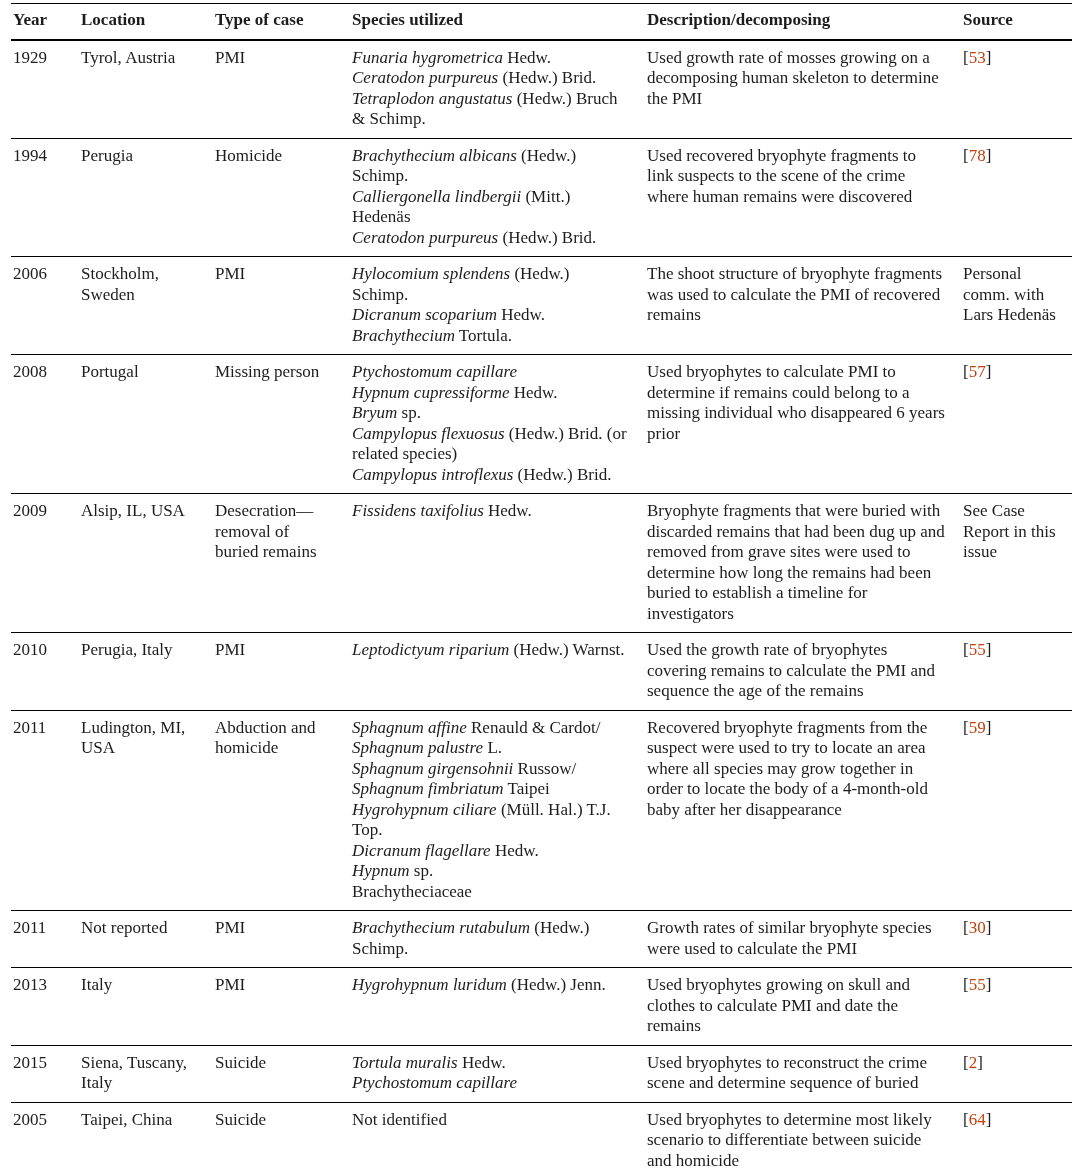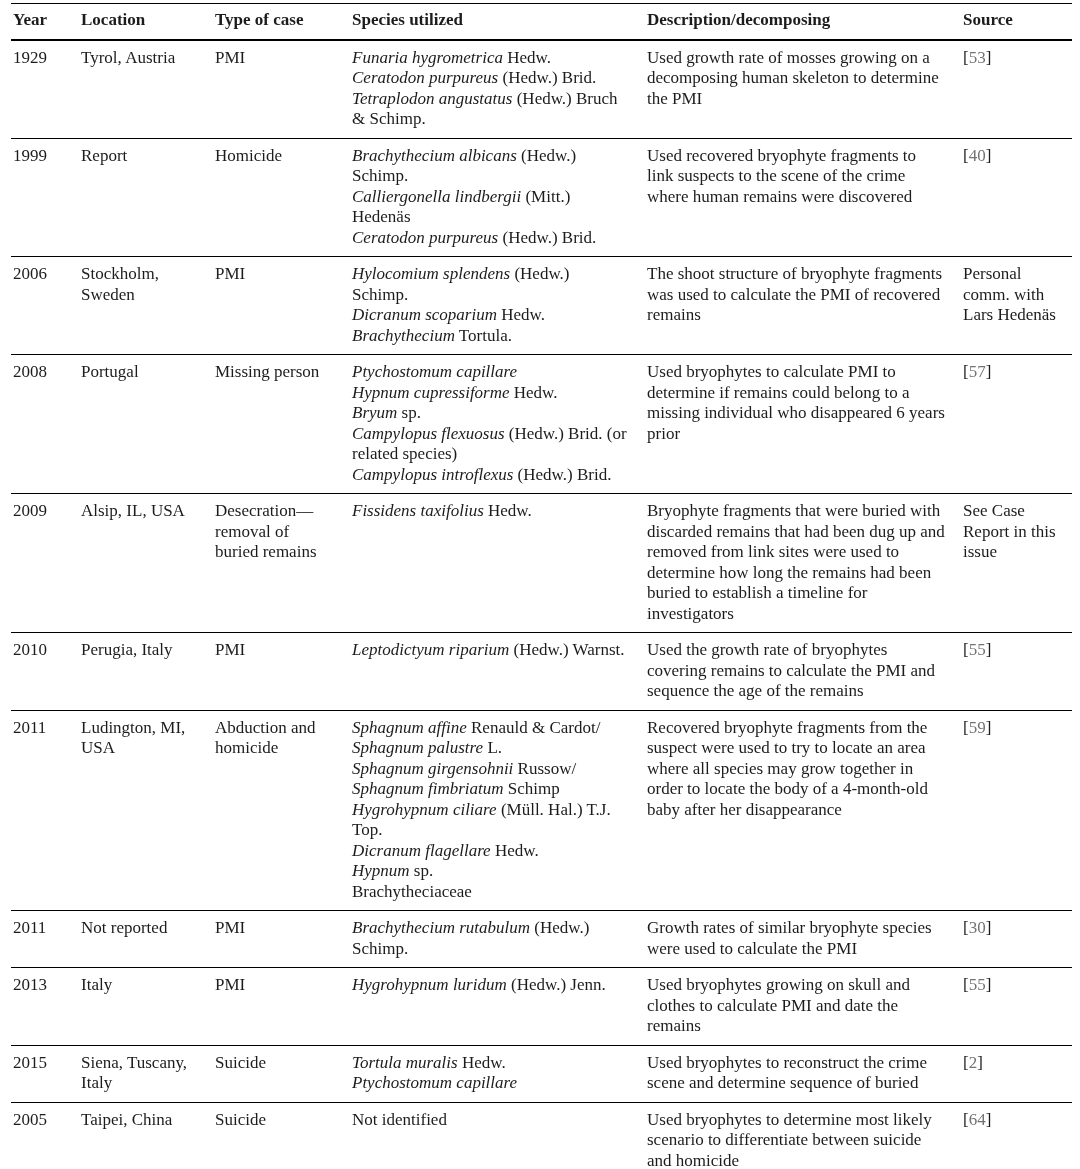--- a/index.html
+++ b/index.html
@@ -33,21 +33,21 @@
     font-size: 17px;
   }
   table.cases tbody td {
     vertical-align: top;
     padding: 7px 16px 8px 2px;
     border-bottom: 1px solid #000;
   }
   table.cases th.c-source, table.cases td.c-source { padding-right: 8px; }
   .it { font-style: italic; }
   .ref {
-    color: #737373;
+    color: #c2410c;
   }
   .blk { display: block; font-family: Liberation Serif, serif; }
 </style>
 </head>
 <body>
 
 <table class="cases">
   <colgroup>
     <col style="width:68px">
     <col style="width:134px">
@@ -75,31 +75,31 @@
           <div class="blk"><span class="it">Funaria hygrometrica</span><span> Hedw.</span></div>
           <div class="blk"><span class="it">Ceratodon purpureus</span><span> (Hedw.) Brid.</span></div>
           <div class="blk"><span class="it">Tetraplodon angustatus</span><span> (Hedw.) Bruch &amp; Schimp.</span></div>
         </td>
         <td class="c-description">Used growth rate of mosses growing on a decomposing human skeleton to determine the PMI</td>
         <td class="c-source">
           <div class="blk"><span>[</span><span class="ref">53</span><span>]</span></div>
         </td>
       </tr>
       <tr>
-        <td class="c-year">1999</td>
-        <td class="c-location">Report</td>
+        <td class="c-year">1994</td>
+        <td class="c-location">Perugia</td>
         <td class="c-type">Homicide</td>
         <td class="c-species">
           <div class="blk"><span class="it">Brachythecium albicans</span><span> (Hedw.) Schimp.</span></div>
           <div class="blk"><span class="it">Calliergonella lindbergii</span><span> (Mitt.) Hedenäs</span></div>
           <div class="blk"><span class="it">Ceratodon purpureus</span><span> (Hedw.) Brid.</span></div>
         </td>
         <td class="c-description">Used recovered bryophyte fragments to link suspects to the scene of the crime where human remains were discovered</td>
         <td class="c-source">
-          <div class="blk"><span>[</span><span class="ref">40</span><span>]</span></div>
+          <div class="blk"><span>[</span><span class="ref">78</span><span>]</span></div>
         </td>
       </tr>
       <tr>
         <td class="c-year">2006</td>
         <td class="c-location">Stockholm, Sweden</td>
         <td class="c-type">PMI</td>
         <td class="c-species">
           <div class="blk"><span class="it">Hylocomium splendens</span><span> (Hedw.) Schimp.</span></div>
           <div class="blk"><span class="it">Dicranum scoparium</span><span> Hedw.</span></div>
           <div class="blk"><span class="it">Brachythecium</span><span> Tortula.</span></div>
@@ -125,21 +125,21 @@
           <div class="blk"><span>[</span><span class="ref">57</span><span>]</span></div>
         </td>
       </tr>
       <tr>
         <td class="c-year">2009</td>
         <td class="c-location">Alsip, IL, USA</td>
         <td class="c-type">Desecration—removal of buried remains</td>
         <td class="c-species">
           <div class="blk"><span class="it">Fissidens taxifolius</span><span> Hedw.</span></div>
         </td>
-        <td class="c-description">Bryophyte fragments that were buried with discarded remains that had been dug up and removed from link sites were used to determine how long the remains had been buried to establish a timeline for investigators</td>
+        <td class="c-description">Bryophyte fragments that were buried with discarded remains that had been dug up and removed from grave sites were used to determine how long the remains had been buried to establish a timeline for investigators</td>
         <td class="c-source">
           <div class="blk"><span>See Case Report in this issue</span></div>
         </td>
       </tr>
       <tr>
         <td class="c-year">2010</td>
         <td class="c-location">Perugia, Italy</td>
         <td class="c-type">PMI</td>
         <td class="c-species">
           <div class="blk"><span class="it">Leptodictyum riparium</span><span> (Hedw.) Warnst.</span></div>
@@ -148,21 +148,21 @@
         <td class="c-source">
           <div class="blk"><span>[</span><span class="ref">55</span><span>]</span></div>
         </td>
       </tr>
       <tr>
         <td class="c-year">2011</td>
         <td class="c-location">Ludington, MI, USA</td>
         <td class="c-type">Abduction and homicide</td>
         <td class="c-species">
           <div class="blk"><span class="it">Sphagnum affine</span><span> Renauld &amp; Cardot/<wbr></span><span class="it">Sphagnum palustre</span><span> L.</span></div>
-          <div class="blk"><span class="it">Sphagnum girgensohnii</span><span> Russow/<wbr></span><span class="it">Sphagnum fimbriatum</span><span> Schimp</span></div>
+          <div class="blk"><span class="it">Sphagnum girgensohnii</span><span> Russow/<wbr></span><span class="it">Sphagnum fimbriatum</span><span> Taipei</span></div>
           <div class="blk"><span class="it">Hygrohypnum ciliare</span><span> (Müll. Hal.) T.J. Top.</span></div>
           <div class="blk"><span class="it">Dicranum flagellare</span><span> Hedw.</span></div>
           <div class="blk"><span class="it">Hypnum</span><span> sp.</span></div>
           <div class="blk"><span>Brachytheciaceae</span></div>
         </td>
         <td class="c-description">Recovered bryophyte fragments from the suspect were used to try to locate an area where all species may grow together in order to locate the body of a 4-month-old baby after her disappearance</td>
         <td class="c-source">
           <div class="blk"><span>[</span><span class="ref">59</span><span>]</span></div>
         </td>
       </tr>

